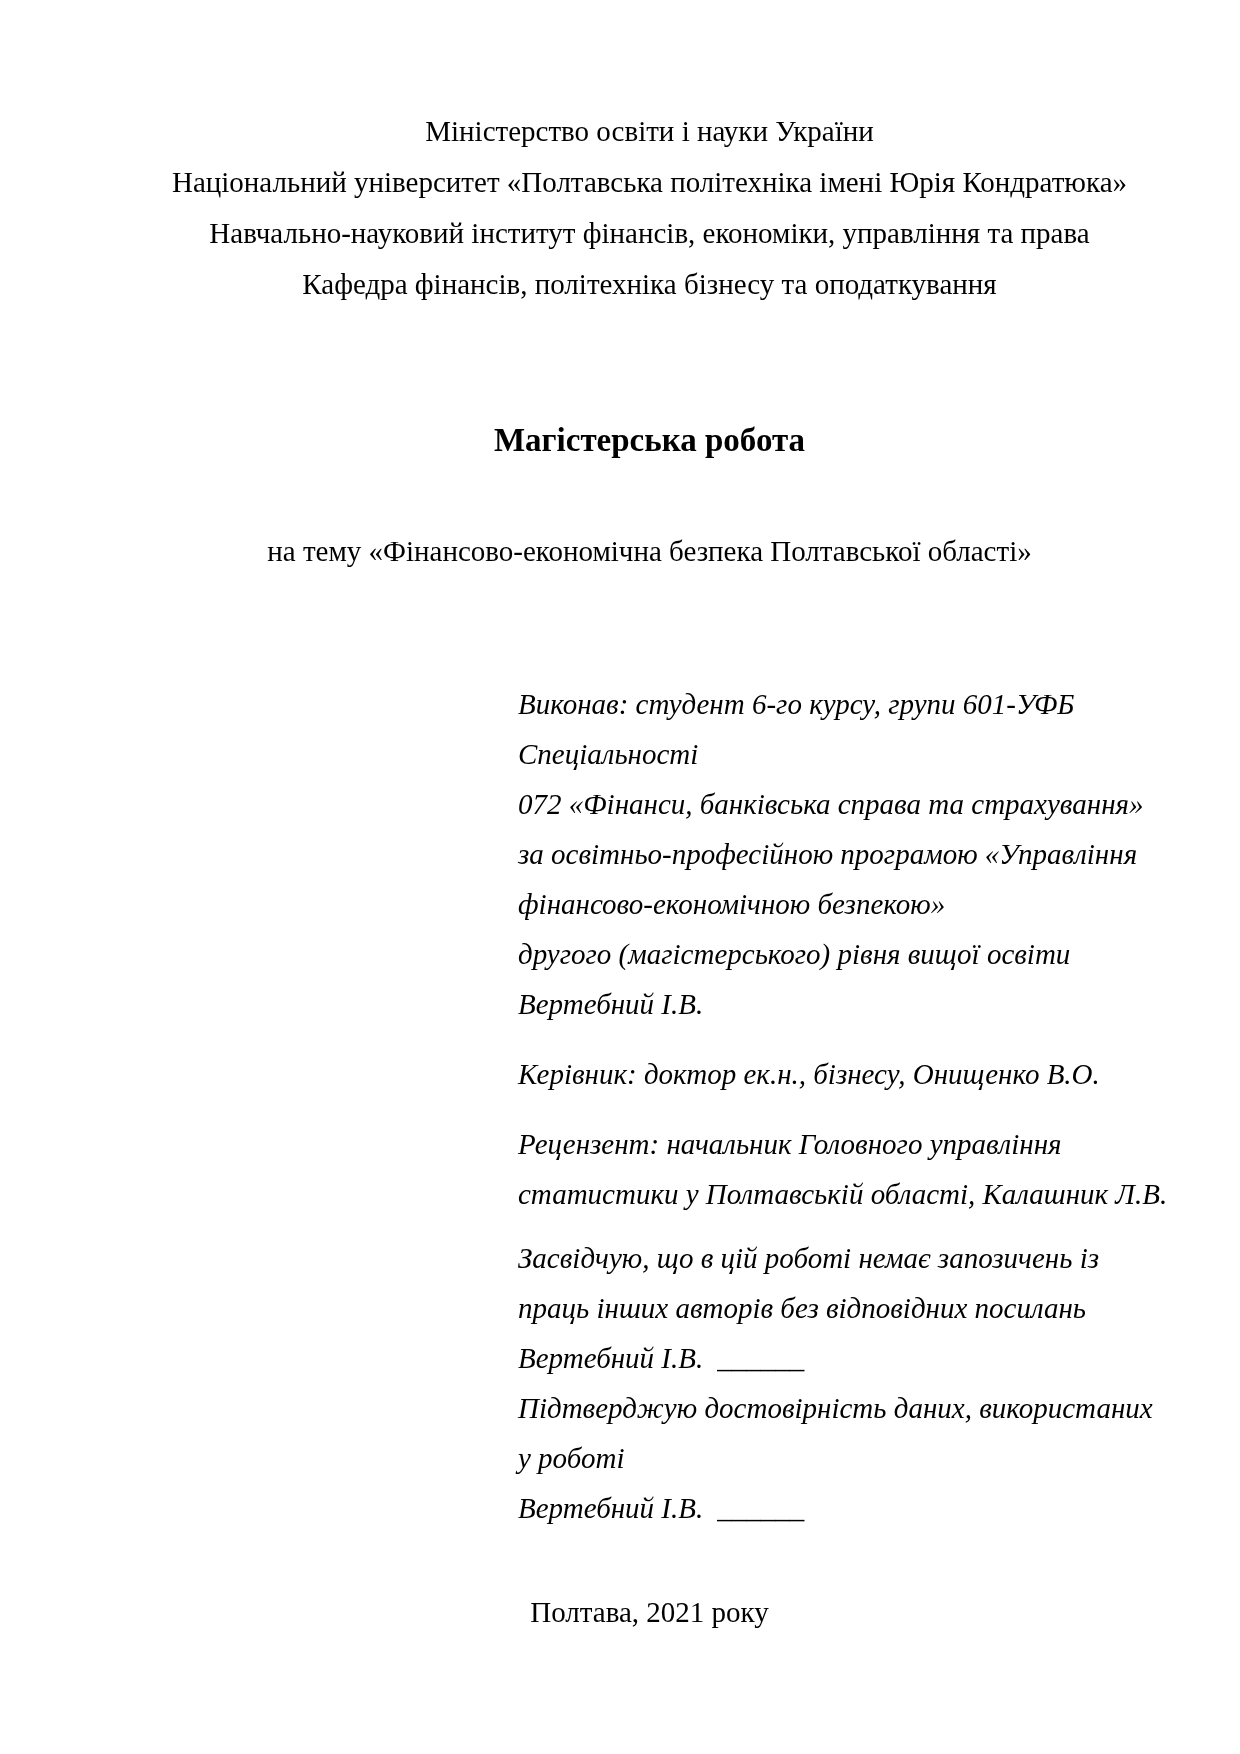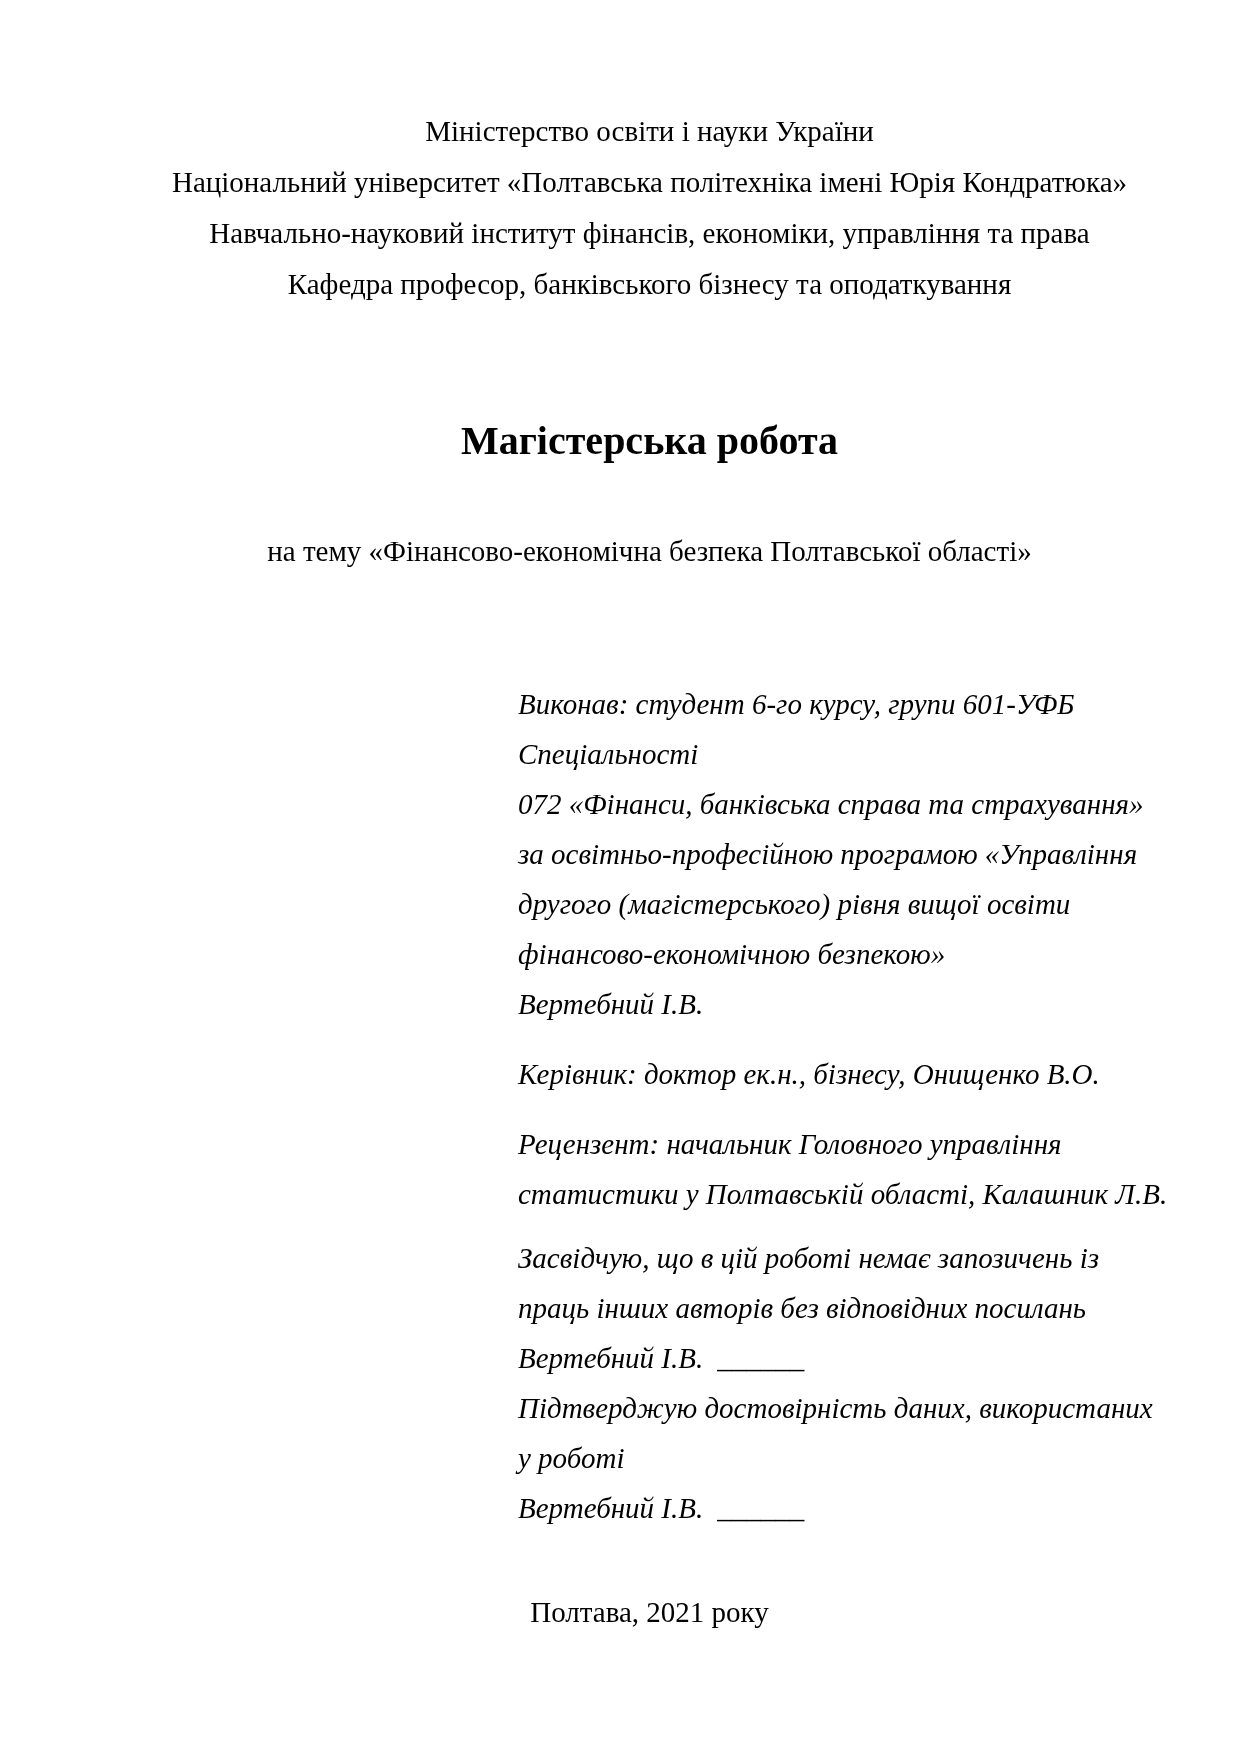--- a/index.html
+++ b/index.html
@@ -16,21 +16,21 @@
     background: #ffffff;
     padding: 106px 89px 0 148px;
     overflow: hidden;
   }
   .hdr-line {
     font-size: 29px;
     line-height: 51px;
     text-align: center;
   }
   .thesis-title {
-    font-size: 40px;
+    font-size: 33px;
     font-weight: bold;
     line-height: 49px;
     margin-top: 106px;
     text-align: center;
   }
   .thesis-topic {
     font-size: 29px;
     font-weight: normal;
     line-height: 49px;
     margin-top: 62px;
@@ -58,36 +58,36 @@
 </style>
 </head>
 <body>
 
 <div class="page">
 
   <div>
     <div class="hdr-line">Міністерство освіти і науки України</div>
     <div class="hdr-line">Національний університет «Полтавська політехніка імені Юрія Кондратюка»</div>
     <div class="hdr-line">Навчально-науковий інститут фінансів, економіки, управління та права</div>
-    <div class="hdr-line">Кафедра професор, банківського бізнесу та оподаткування</div>
+    <div class="hdr-line">Кафедра фінансів, політехніка бізнесу та оподаткування</div>
   </div>
 
   <div class="thesis-title">Магістерська робота</div>
 
   <div class="thesis-topic">на тему «Фінансово-економічна безпека Полтавської області»</div>
 
   <div class="details">
 
     <div>
       <div class="line">Виконав: студент 6-го курсу, групи 601-УФБ</div>
       <div class="line">Спеціальності</div>
       <div class="line">072 «Фінанси, банківська справа та страхування»</div>
       <div class="line">за освітньо-професійною програмою «Управління</div>
+      <div class="line">фінансово-економічною безпекою»</div>
       <div class="line">другого (магістерського) рівня вищої освіти</div>
-      <div class="line">фінансово-економічною безпекою»</div>
       <div class="line">Вертебний І.В.</div>
     </div>
 
     <div class="mt20">
       <div class="line">Керівник: доктор ек.н., бізнесу, Онищенко В.О.</div>
     </div>
 
     <div class="mt20">
       <div class="line">Рецензент: начальник Головного управління</div>
       <div class="line">статистики у Полтавській області, Калашник Л.В.</div>

